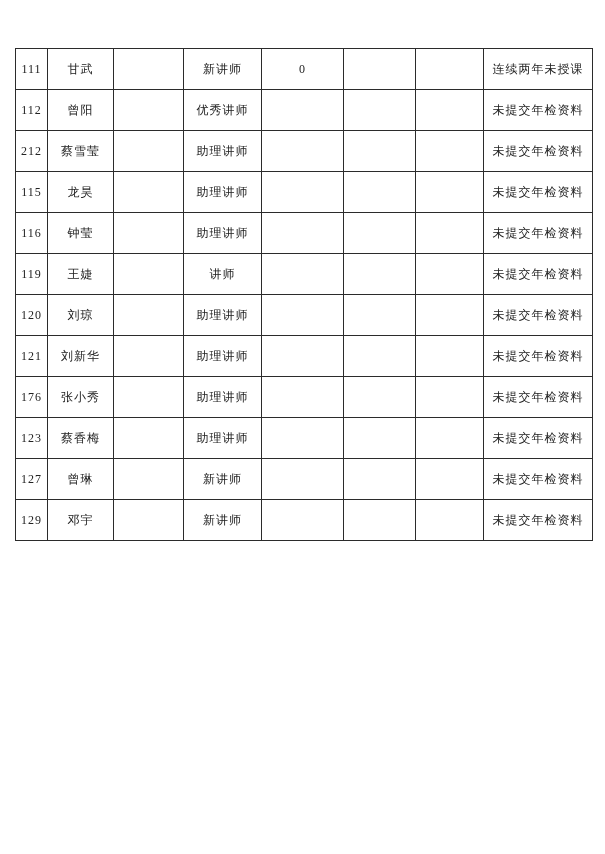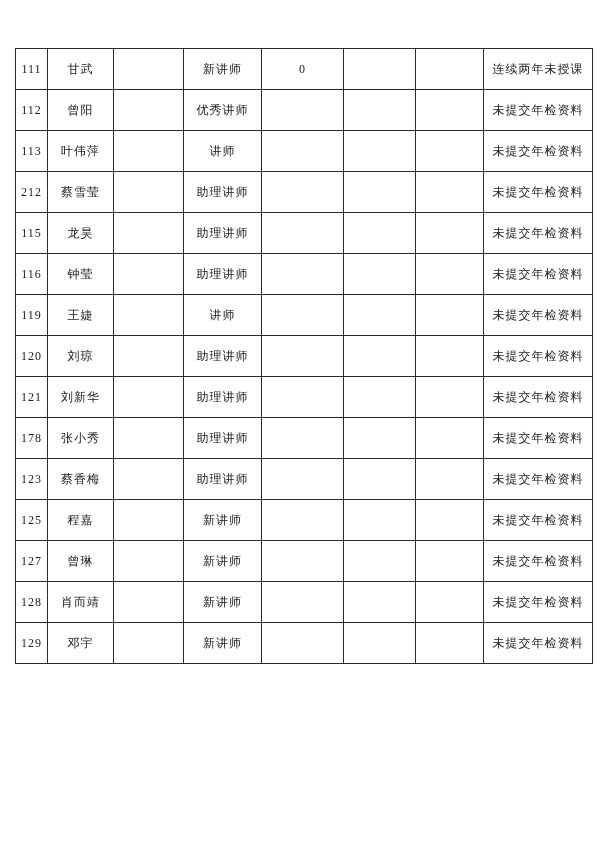--- a/index.html
+++ b/index.html
@@ -78,30 +78,20 @@
           <td class="c-no">112</td>
           <td class="c-name">曾阳</td>
           <td class="c-blank"></td>
           <td class="c-title">优秀讲师</td>
           <td class="c-val"></td>
           <td class="c-blank"></td>
           <td class="c-blank"></td>
           <td class="c-remark">未提交年检资料</td>
         </tr>
         <tr>
-          <td class="c-no">113</td>
-          <td class="c-name">叶伟萍</td>
-          <td class="c-blank"></td>
-          <td class="c-title">讲师</td>
-          <td class="c-val"></td>
-          <td class="c-blank"></td>
-          <td class="c-blank"></td>
-          <td class="c-remark">未提交年检资料</td>
-        </tr>
-        <tr>
           <td class="c-no">212</td>
           <td class="c-name">蔡雪莹</td>
           <td class="c-blank"></td>
           <td class="c-title">助理讲师</td>
           <td class="c-val"></td>
           <td class="c-blank"></td>
           <td class="c-blank"></td>
           <td class="c-remark">未提交年检资料</td>
         </tr>
         <tr>
@@ -148,62 +138,42 @@
           <td class="c-no">121</td>
           <td class="c-name">刘新华</td>
           <td class="c-blank"></td>
           <td class="c-title">助理讲师</td>
           <td class="c-val"></td>
           <td class="c-blank"></td>
           <td class="c-blank"></td>
           <td class="c-remark">未提交年检资料</td>
         </tr>
         <tr>
-          <td class="c-no">178</td>
+          <td class="c-no">176</td>
           <td class="c-name">张小秀</td>
           <td class="c-blank"></td>
           <td class="c-title">助理讲师</td>
           <td class="c-val"></td>
           <td class="c-blank"></td>
           <td class="c-blank"></td>
           <td class="c-remark">未提交年检资料</td>
         </tr>
         <tr>
           <td class="c-no">123</td>
           <td class="c-name">蔡香梅</td>
           <td class="c-blank"></td>
           <td class="c-title">助理讲师</td>
           <td class="c-val"></td>
           <td class="c-blank"></td>
           <td class="c-blank"></td>
           <td class="c-remark">未提交年检资料</td>
         </tr>
         <tr>
-          <td class="c-no">125</td>
-          <td class="c-name">程嘉</td>
-          <td class="c-blank"></td>
-          <td class="c-title">新讲师</td>
-          <td class="c-val"></td>
-          <td class="c-blank"></td>
-          <td class="c-blank"></td>
-          <td class="c-remark">未提交年检资料</td>
-        </tr>
-        <tr>
           <td class="c-no">127</td>
           <td class="c-name">曾琳</td>
-          <td class="c-blank"></td>
-          <td class="c-title">新讲师</td>
-          <td class="c-val"></td>
-          <td class="c-blank"></td>
-          <td class="c-blank"></td>
-          <td class="c-remark">未提交年检资料</td>
-        </tr>
-        <tr>
-          <td class="c-no">128</td>
-          <td class="c-name">肖而靖</td>
           <td class="c-blank"></td>
           <td class="c-title">新讲师</td>
           <td class="c-val"></td>
           <td class="c-blank"></td>
           <td class="c-blank"></td>
           <td class="c-remark">未提交年检资料</td>
         </tr>
         <tr>
           <td class="c-no">129</td>
           <td class="c-name">邓宇</td>

